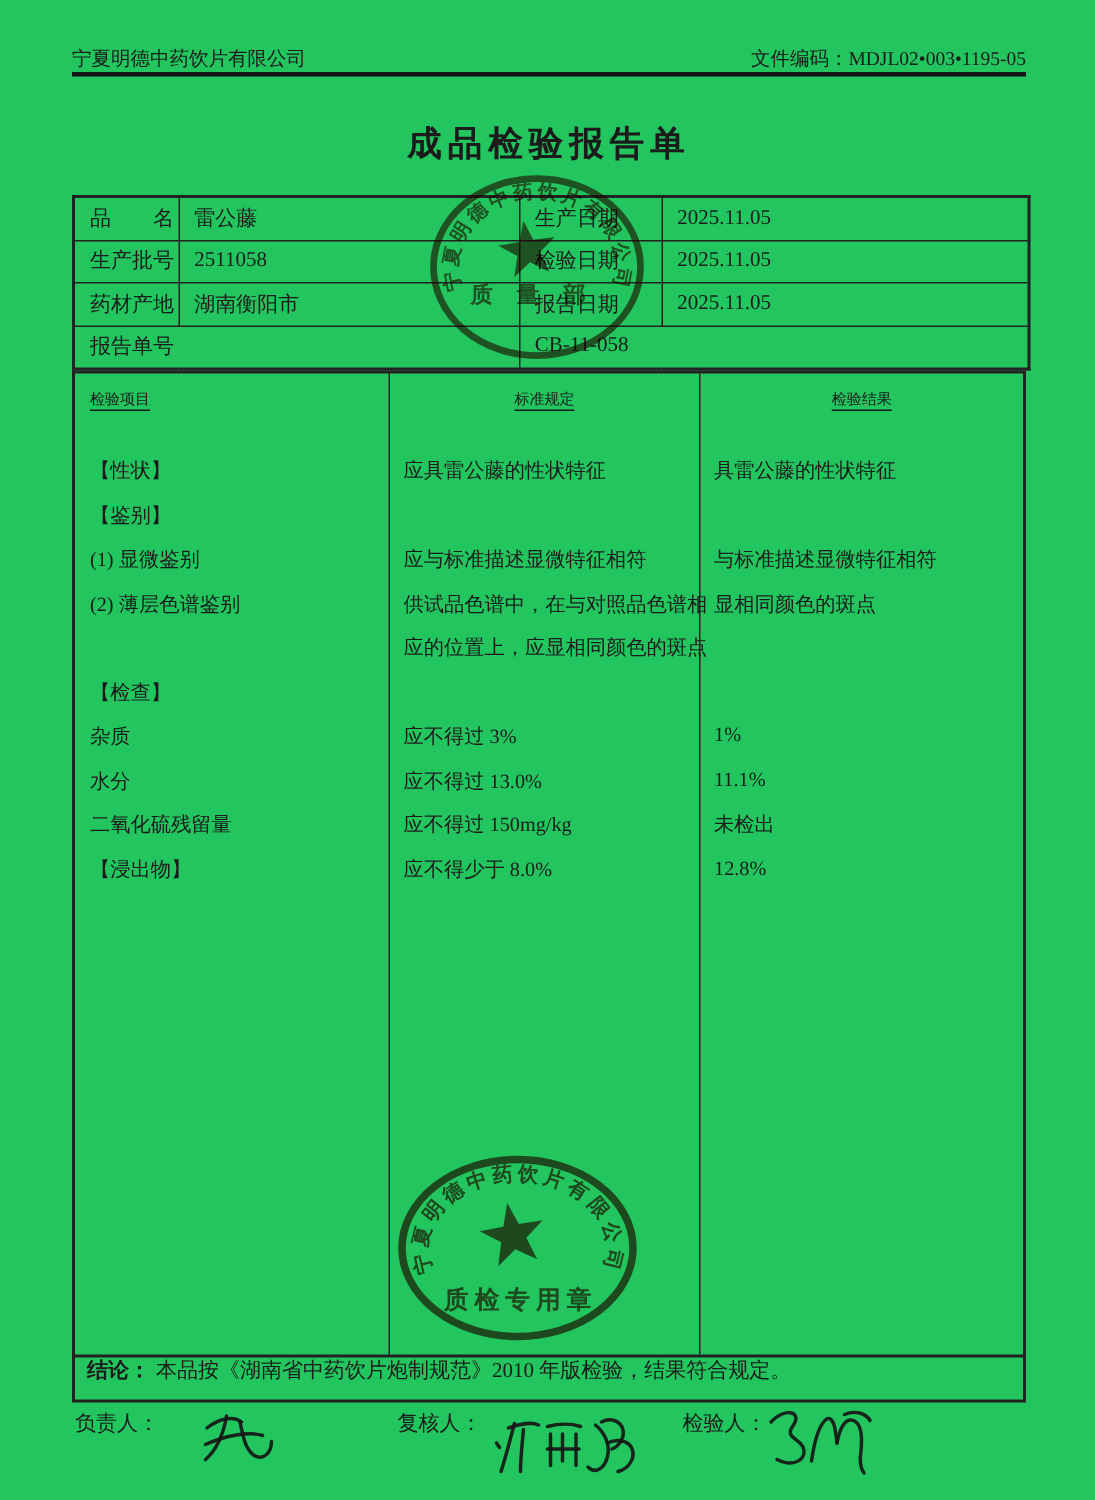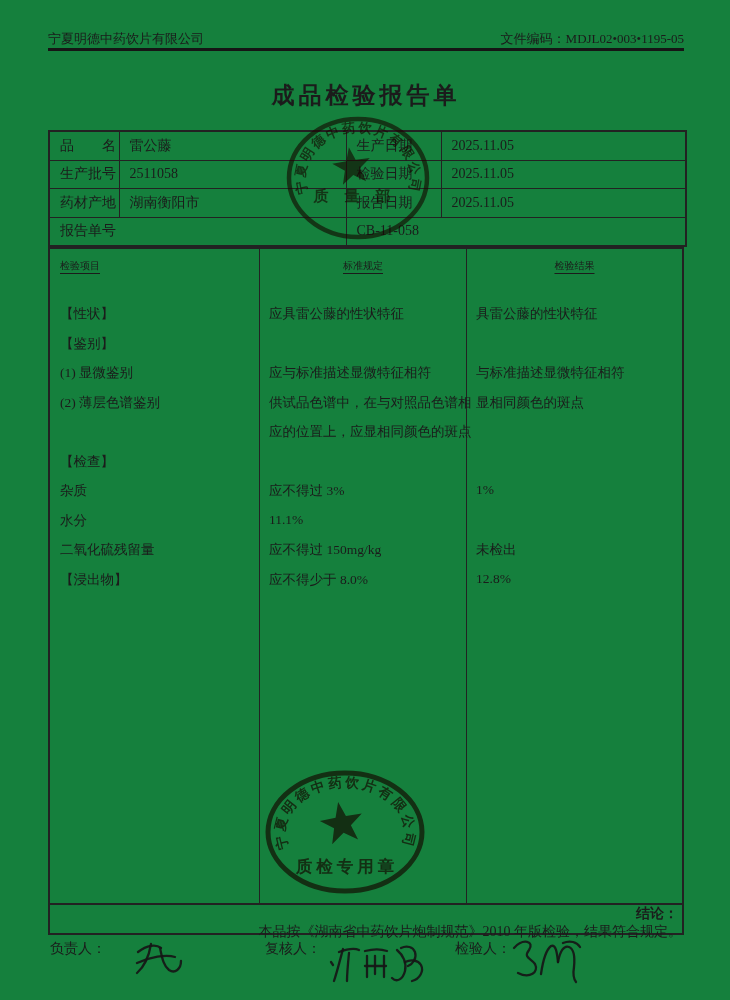--- a/index.html
+++ b/index.html
@@ -1,16 +1,16 @@
 <!DOCTYPE html>
 <html><head>
 <meta charset="utf-8">
 <style>
   html,body{margin:0;padding:0;background:#fff;}
-  .page{position:relative;width:730px;height:1000px;background:#15803d;overflow:hidden;
+  .page{position:relative;width:730px;height:1000px;background:#22c55e;overflow:hidden;
         font-family:"Liberation Serif","DejaVu Serif",serif;color:#1b1b1b;}
 
   
   .doc-header{position:absolute;left:48px;top:30px;width:636px;display:flex;
               justify-content:space-between;font-size:13px;}
   .hdr-rule{position:absolute;left:48px;top:48px;width:636px;height:3px;background:#151515;}
   .title{position:absolute;left:48px;top:80px;width:636px;margin:0;text-align:center;
          font-size:23px;font-weight:bold;letter-spacing:4px;}
 
   
@@ -26,21 +26,21 @@
   .vline{position:absolute;top:0;width:1px;background:#222;height:654px;}
   .v1{left:209px;} .v2{left:416px;}
   .h{position:absolute;top:10px;font-size:10px;text-decoration:underline;text-underline-offset:4px;}
   .h1{left:10px;} .h2{left:210px;width:206px;text-align:center;} .h3{left:417px;right:0;text-align:center;}
   .tbody{position:absolute;top:56px;left:0;right:0;}
   .trow{display:flex;height:29.5px;font-size:13.5px;}
   .c1{width:209px;padding-left:10px;box-sizing:border-box;white-space:nowrap;}
   .c2{width:207px;padding-left:10px;box-sizing:border-box;white-space:nowrap;}
   .c3{flex:1;padding-left:10px;white-space:nowrap;}
   .conclusion{position:absolute;left:0;right:0;top:654px;height:30px;border-top:2px solid #222;
-              box-sizing:border-box;display:flex;align-items:flex-end;padding-left:8px;font-size:14px;flex-direction:column;}
+              box-sizing:border-box;display:flex;align-items:flex-start;padding-left:8px;font-size:14px;}
   .conclusion b{margin-right:4px;}
 
   
   .signs{position:absolute;left:48px;top:938px;width:636px;height:60px;font-size:14px;}
   .slabel{position:absolute;top:2px;}
   .s1{left:2px;} .s2{left:217px;} .s3{left:407px;}
 
   
   .overlay{position:absolute;left:0;top:0;width:730px;height:1000px;pointer-events:none;}
   .stamp-top{opacity:.78;mix-blend-mode:multiply;}
@@ -131,20 +131,21 @@
           <span class="c2"></span>
           <span class="c3"></span>
         </div>
       <div class="trow">
           <span class="c1">杂质</span>
           <span class="c2">应不得过 3%</span>
           <span class="c3">1%</span>
         </div>
       <div class="trow">
           <span class="c1">水分</span>
+          <span class="c2">应不得过 13.0%</span>
           <span class="c3">11.1%</span>
         </div>
       <div class="trow">
           <span class="c1">二氧化硫残留量</span>
           <span class="c2">应不得过 150mg/kg</span>
           <span class="c3">未检出</span>
         </div>
       <div class="trow">
           <span class="c1">【浸出物】</span>
           <span class="c2">应不得少于 8.0%</span>

